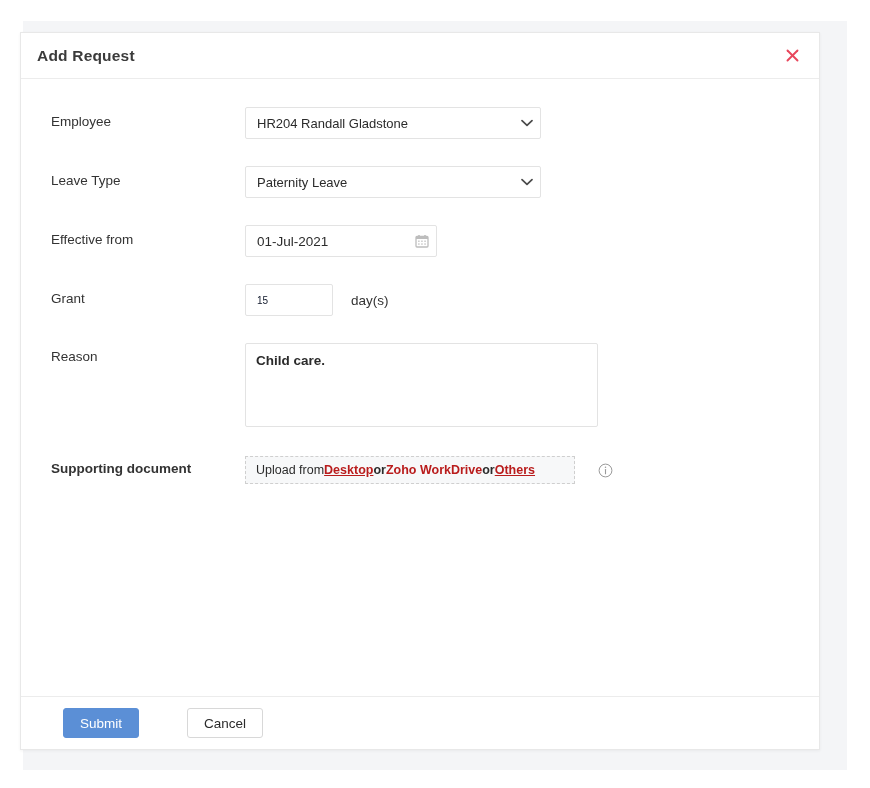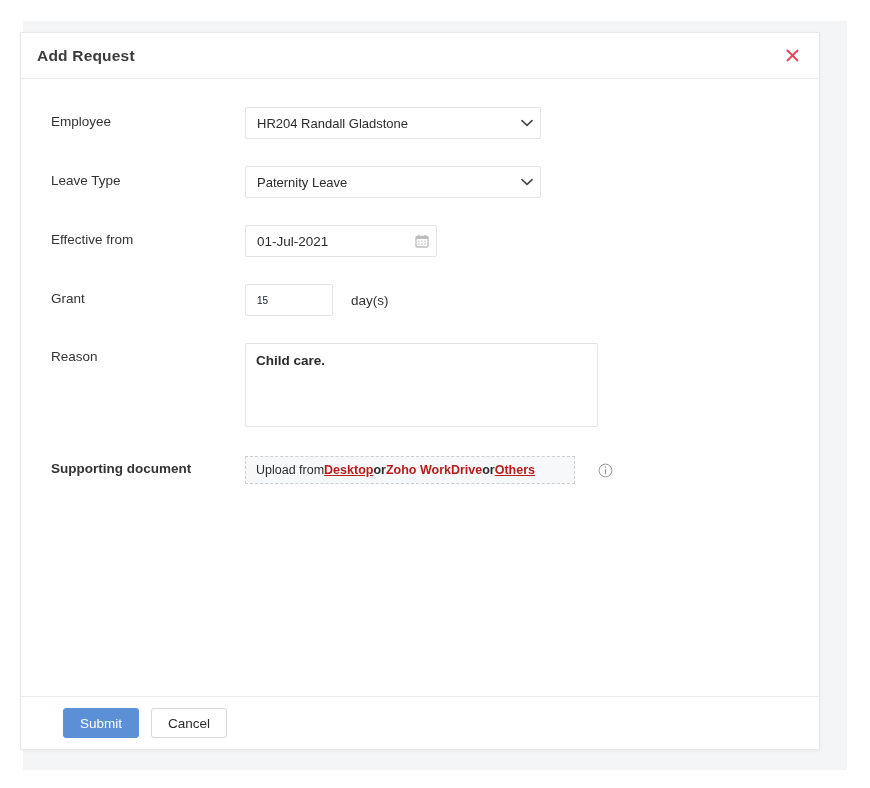--- a/index.html
+++ b/index.html
@@ -236,20 +236,21 @@
     cursor: pointer;
   }
 
   
   .modal-footer {
     flex: 0 0 53px;
     border-top: 1px solid #ececec;
     display: flex;
     align-items: center;
     padding-left: 42px;
+    gap: 36px;
   }
   .btn {
     font-family: "Liberation Sans", sans-serif;
     font-size: 13.5px;
     border-radius: 3px;
     cursor: pointer;
     height: 30px;
     display: inline-flex;
     align-items: center;
     justify-content: center;

